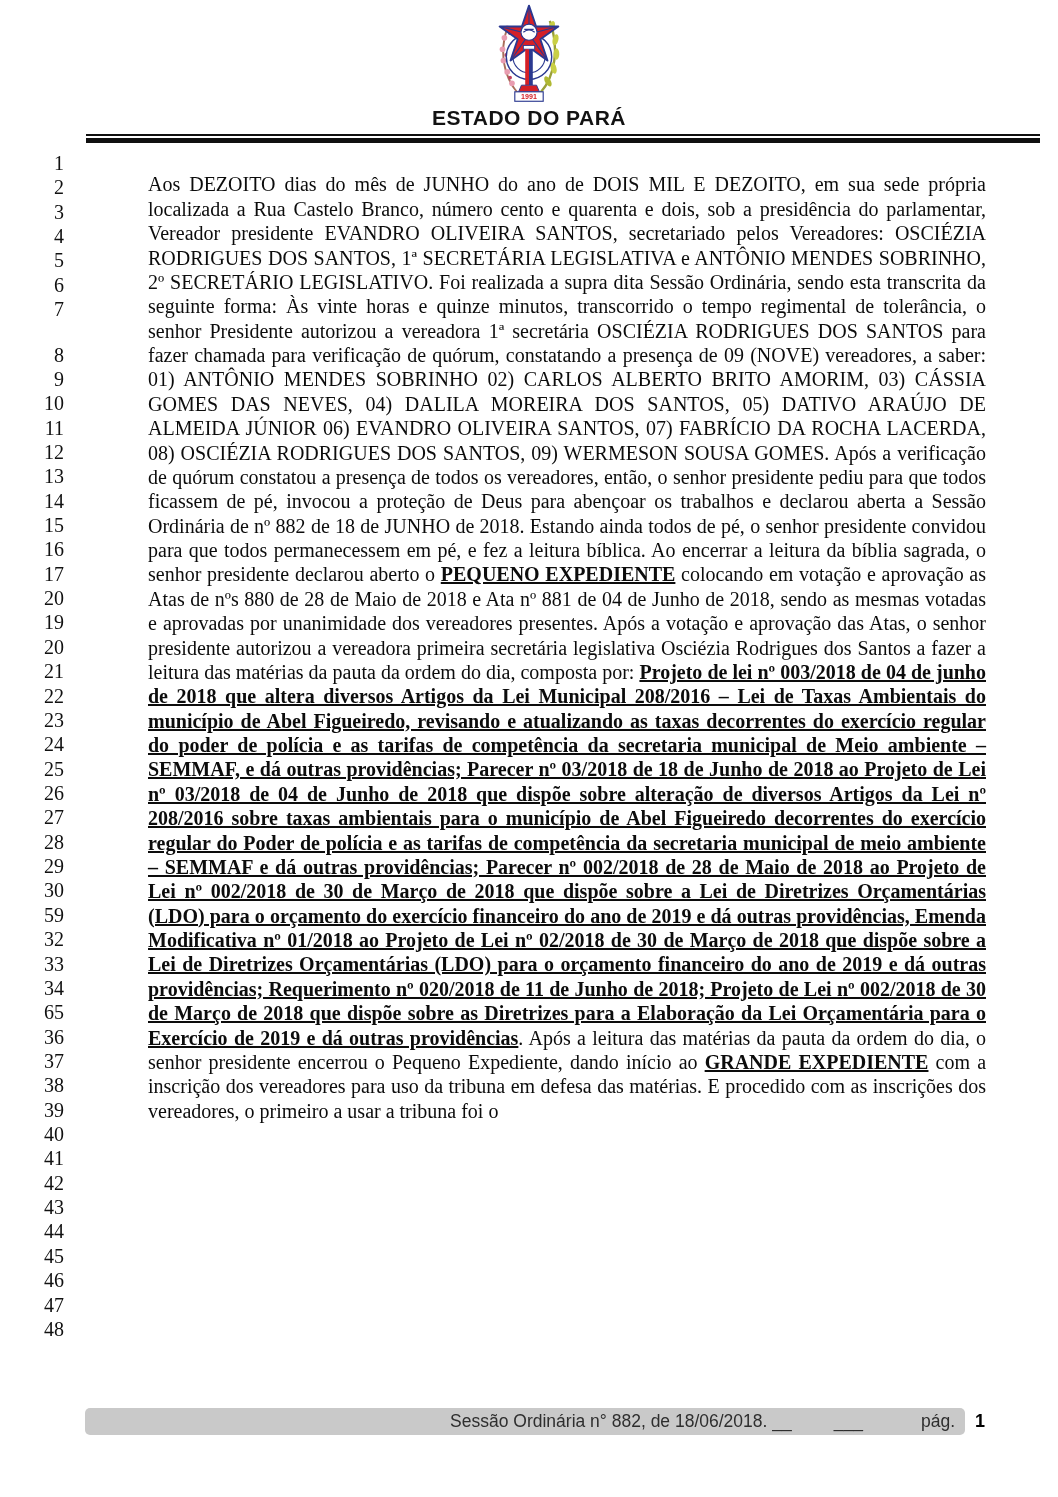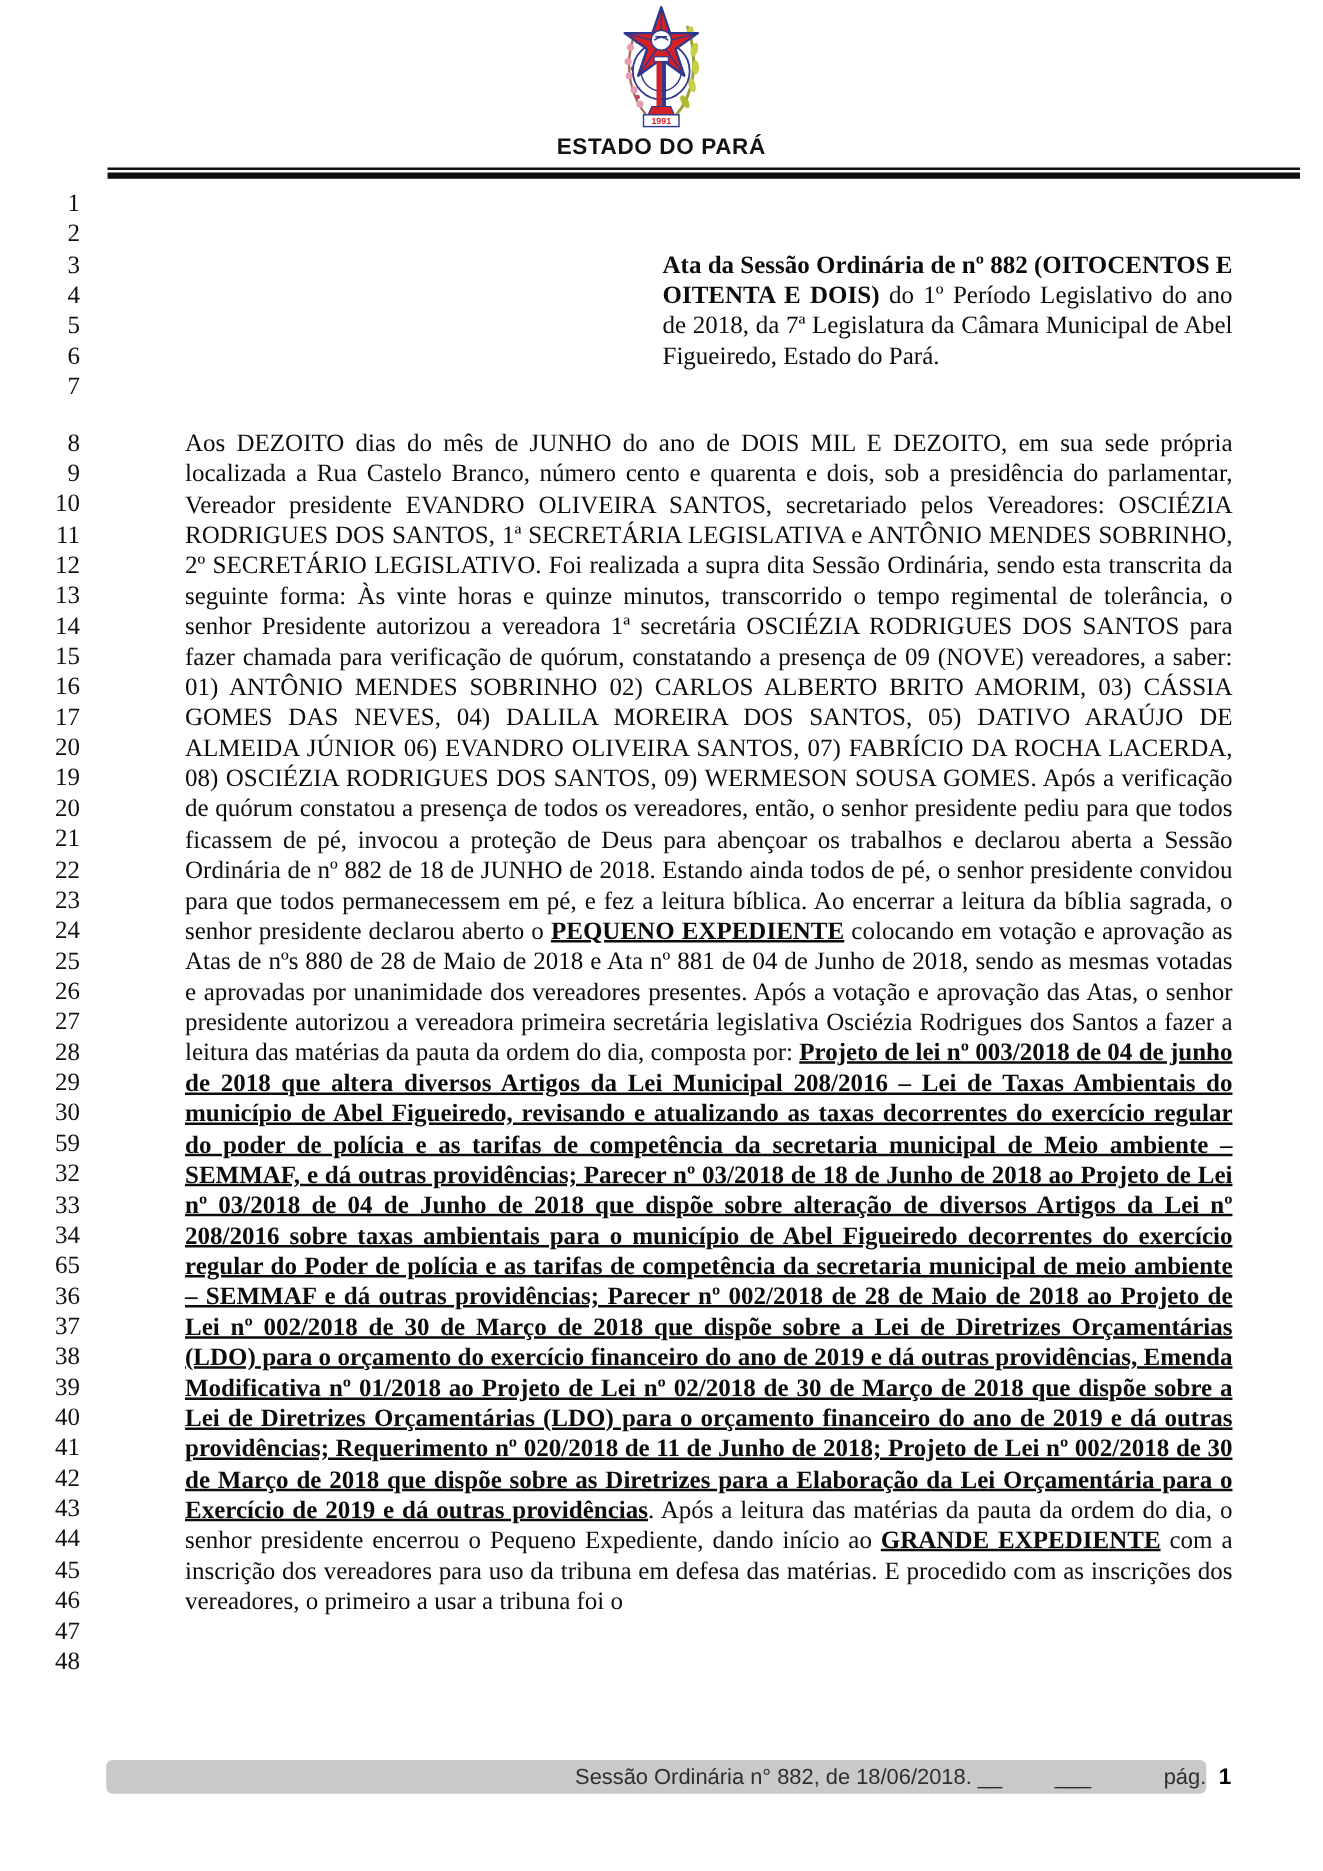--- a/index.html
+++ b/index.html
@@ -9,21 +9,21 @@
     background:#ffffff;
     overflow:hidden;
     font-family:"Liberation Serif", serif;
   }
   
   .header { text-align:center; padding-top:0; }
   .logo { width:96px; height:106px; display:block; margin:0 auto; }
   .header-title {
     font-family:"Liberation Sans", sans-serif;
     font-weight:bold;
-    font-size:18px;
+    font-size:21px;
     line-height:23px;
     color:#121212;
     letter-spacing:0.5px;
   }
   .rule {
     margin-left:86px;
     width:954px;
     height:2px;
     border-top:2px solid #101010;
     border-bottom:5px solid #101010;
@@ -62,20 +62,21 @@
   .footer-bar {
     position:absolute;
     left:85px; top:1408px;
     width:880px; height:27px;
     background:#c9c9c9;
     border-radius:5px;
     display:flex;
     align-items:center;
     justify-content:flex-end;
     box-sizing:border-box;
+    padding-right:10px;
     font-family:"Liberation Sans", sans-serif;
     font-size:17.5px;
     color:#2e2e2e;
     white-space:pre;
   }
   .sp1 { display:inline-block; width:42px; }
   .sp2 { display:inline-block; width:58px; }
   .footer-page {
     position:absolute;
     left:975px; top:1411px;
@@ -187,21 +188,20 @@
         <div class="line-num">41</div>
         <div class="line-num">42</div>
         <div class="line-num">43</div>
         <div class="line-num">44</div>
         <div class="line-num">45</div>
         <div class="line-num">46</div>
         <div class="line-num">47</div>
         <div class="line-num">48</div>
       </div>
     <div class="textcol">
-      <div class="ata-heading"><span class="run-bold">Ata da Sessão Ordinária de nº 882 (OITOCENTOS E OITENTA E DOIS)</span><span class="run-regular"> do 1º Período Legislativo do ano de 2018, da 7ª Legislatura da Câmara Municipal de Abel Figueiredo, Estado do Pará.</span></div>
       <div class="body-par"><span class="run-regular">Aos DEZOITO dias do mês de JUNHO do ano de DOIS MIL E DEZOITO, em sua sede própria localizada a Rua Castelo Branco, número cento e quarenta e dois, sob a presidência do parlamentar, Vereador presidente EVANDRO OLIVEIRA SANTOS, secretariado pelos Vereadores: OSCIÉZIA RODRIGUES DOS SANTOS, 1ª SECRETÁRIA LEGISLATIVA e ANTÔNIO MENDES SOBRINHO, 2º SECRETÁRIO LEGISLATIVO. Foi realizada a supra dita Sessão Ordinária, sendo esta transcrita da seguinte forma: Às vinte horas e quinze minutos, transcorrido o tempo regimental de tolerância, o senhor Presidente autorizou a vereadora 1ª secretária OSCIÉZIA RODRIGUES DOS SANTOS para fazer chamada para verificação de quórum, constatando a presença de 09 (NOVE) vereadores, a saber: </span><span class="run-underline">01) ANTÔNIO MENDES SOBRINHO 02) CARLOS ALBERTO BRITO AMORIM,  03) CÁSSIA GOMES DAS NEVES, 04) DALILA MOREIRA DOS SANTOS, 05) DATIVO ARAÚJO DE ALMEIDA JÚNIOR 06) EVANDRO OLIVEIRA SANTOS, 07) FABRÍCIO DA ROCHA LACERDA, 08) OSCIÉZIA RODRIGUES DOS SANTOS, 09) WERMESON SOUSA GOMES</span><span class="run-regular">. Após a verificação de quórum constatou a presença de todos os vereadores, então, o senhor presidente pediu para que todos ficassem de pé, invocou a proteção de Deus para abençoar os trabalhos e declarou aberta a Sessão Ordinária de nº 882 de 18 de JUNHO de 2018. Estando ainda todos de pé, o senhor presidente convidou para que todos permanecessem em pé, e fez a leitura bíblica. Ao encerrar a leitura da bíblia sagrada, o senhor presidente declarou aberto o </span><span class="run-bold-underline">PEQUENO EXPEDIENTE</span><span class="run-regular"> colocando em votação e aprovação as Atas de nºs 880 de 28 de Maio de 2018 e Ata nº 881 de 04 de Junho de 2018, sendo as mesmas votadas e aprovadas por unanimidade dos vereadores presentes. Após a votação e aprovação das Atas, o senhor presidente autorizou a vereadora primeira secretária legislativa Osciézia Rodrigues dos Santos a fazer a leitura das matérias da pauta da ordem do dia, composta por: </span><span class="run-bold-underline">Projeto de lei nº 003/2018 de 04 de junho de 2018 que altera diversos Artigos da Lei Municipal 208/2016 – Lei de Taxas Ambientais do município de Abel Figueiredo, revisando e atualizando as taxas decorrentes do exercício regular do poder de polícia e as tarifas de competência da secretaria municipal de Meio ambiente – SEMMAF, e dá outras providências; Parecer nº 03/2018 de 18 de Junho de 2018 ao Projeto de Lei nº 03/2018 de 04 de Junho de 2018 que dispõe sobre alteração de diversos Artigos da Lei nº 208/2016 sobre taxas ambientais para o município de Abel Figueiredo decorrentes do exercício regular do Poder de polícia e as tarifas de competência da secretaria municipal de meio ambiente – SEMMAF e dá outras providências; Parecer nº 002/2018 de 28 de Maio de 2018 ao Projeto de Lei nº 002/2018 de 30 de Março de 2018 que dispõe sobre a Lei de Diretrizes Orçamentárias (LDO) para o orçamento do exercício financeiro do ano de 2019 e dá outras providências, Emenda Modificativa nº 01/2018 ao Projeto de Lei nº 02/2018 de 30 de Março de 2018 que dispõe sobre a Lei de Diretrizes Orçamentárias (LDO) para o orçamento financeiro do ano de 2019 e dá outras providências; Requerimento nº 020/2018 de 11 de Junho de 2018; Projeto de Lei nº 002/2018 de 30 de Março de 2018 que dispõe sobre as Diretrizes para a Elaboração da Lei Orçamentária para o Exercício de 2019 e dá outras providências</span><span class="run-regular">. Após a leitura das matérias da pauta da ordem do dia, o senhor presidente encerrou o Pequeno Expediente, dando início ao </span><span class="run-bold-underline">GRANDE EXPEDIENTE</span><span class="run-regular"> com a inscrição dos vereadores para uso da tribuna em defesa das matérias. E procedido com as inscrições dos vereadores, o primeiro a usar a tribuna foi o</span></div>
     </div>
   </div>
 
   <div class="footer-bar"><span>Sessão Ordinária n° 882, de 18/06/2018. __</span><span class="sp1"></span><span>___</span><span class="sp2"></span><span>pág.</span></div>
   <div class="footer-page">1</div>
 
 </div>
 
 </body></html>

